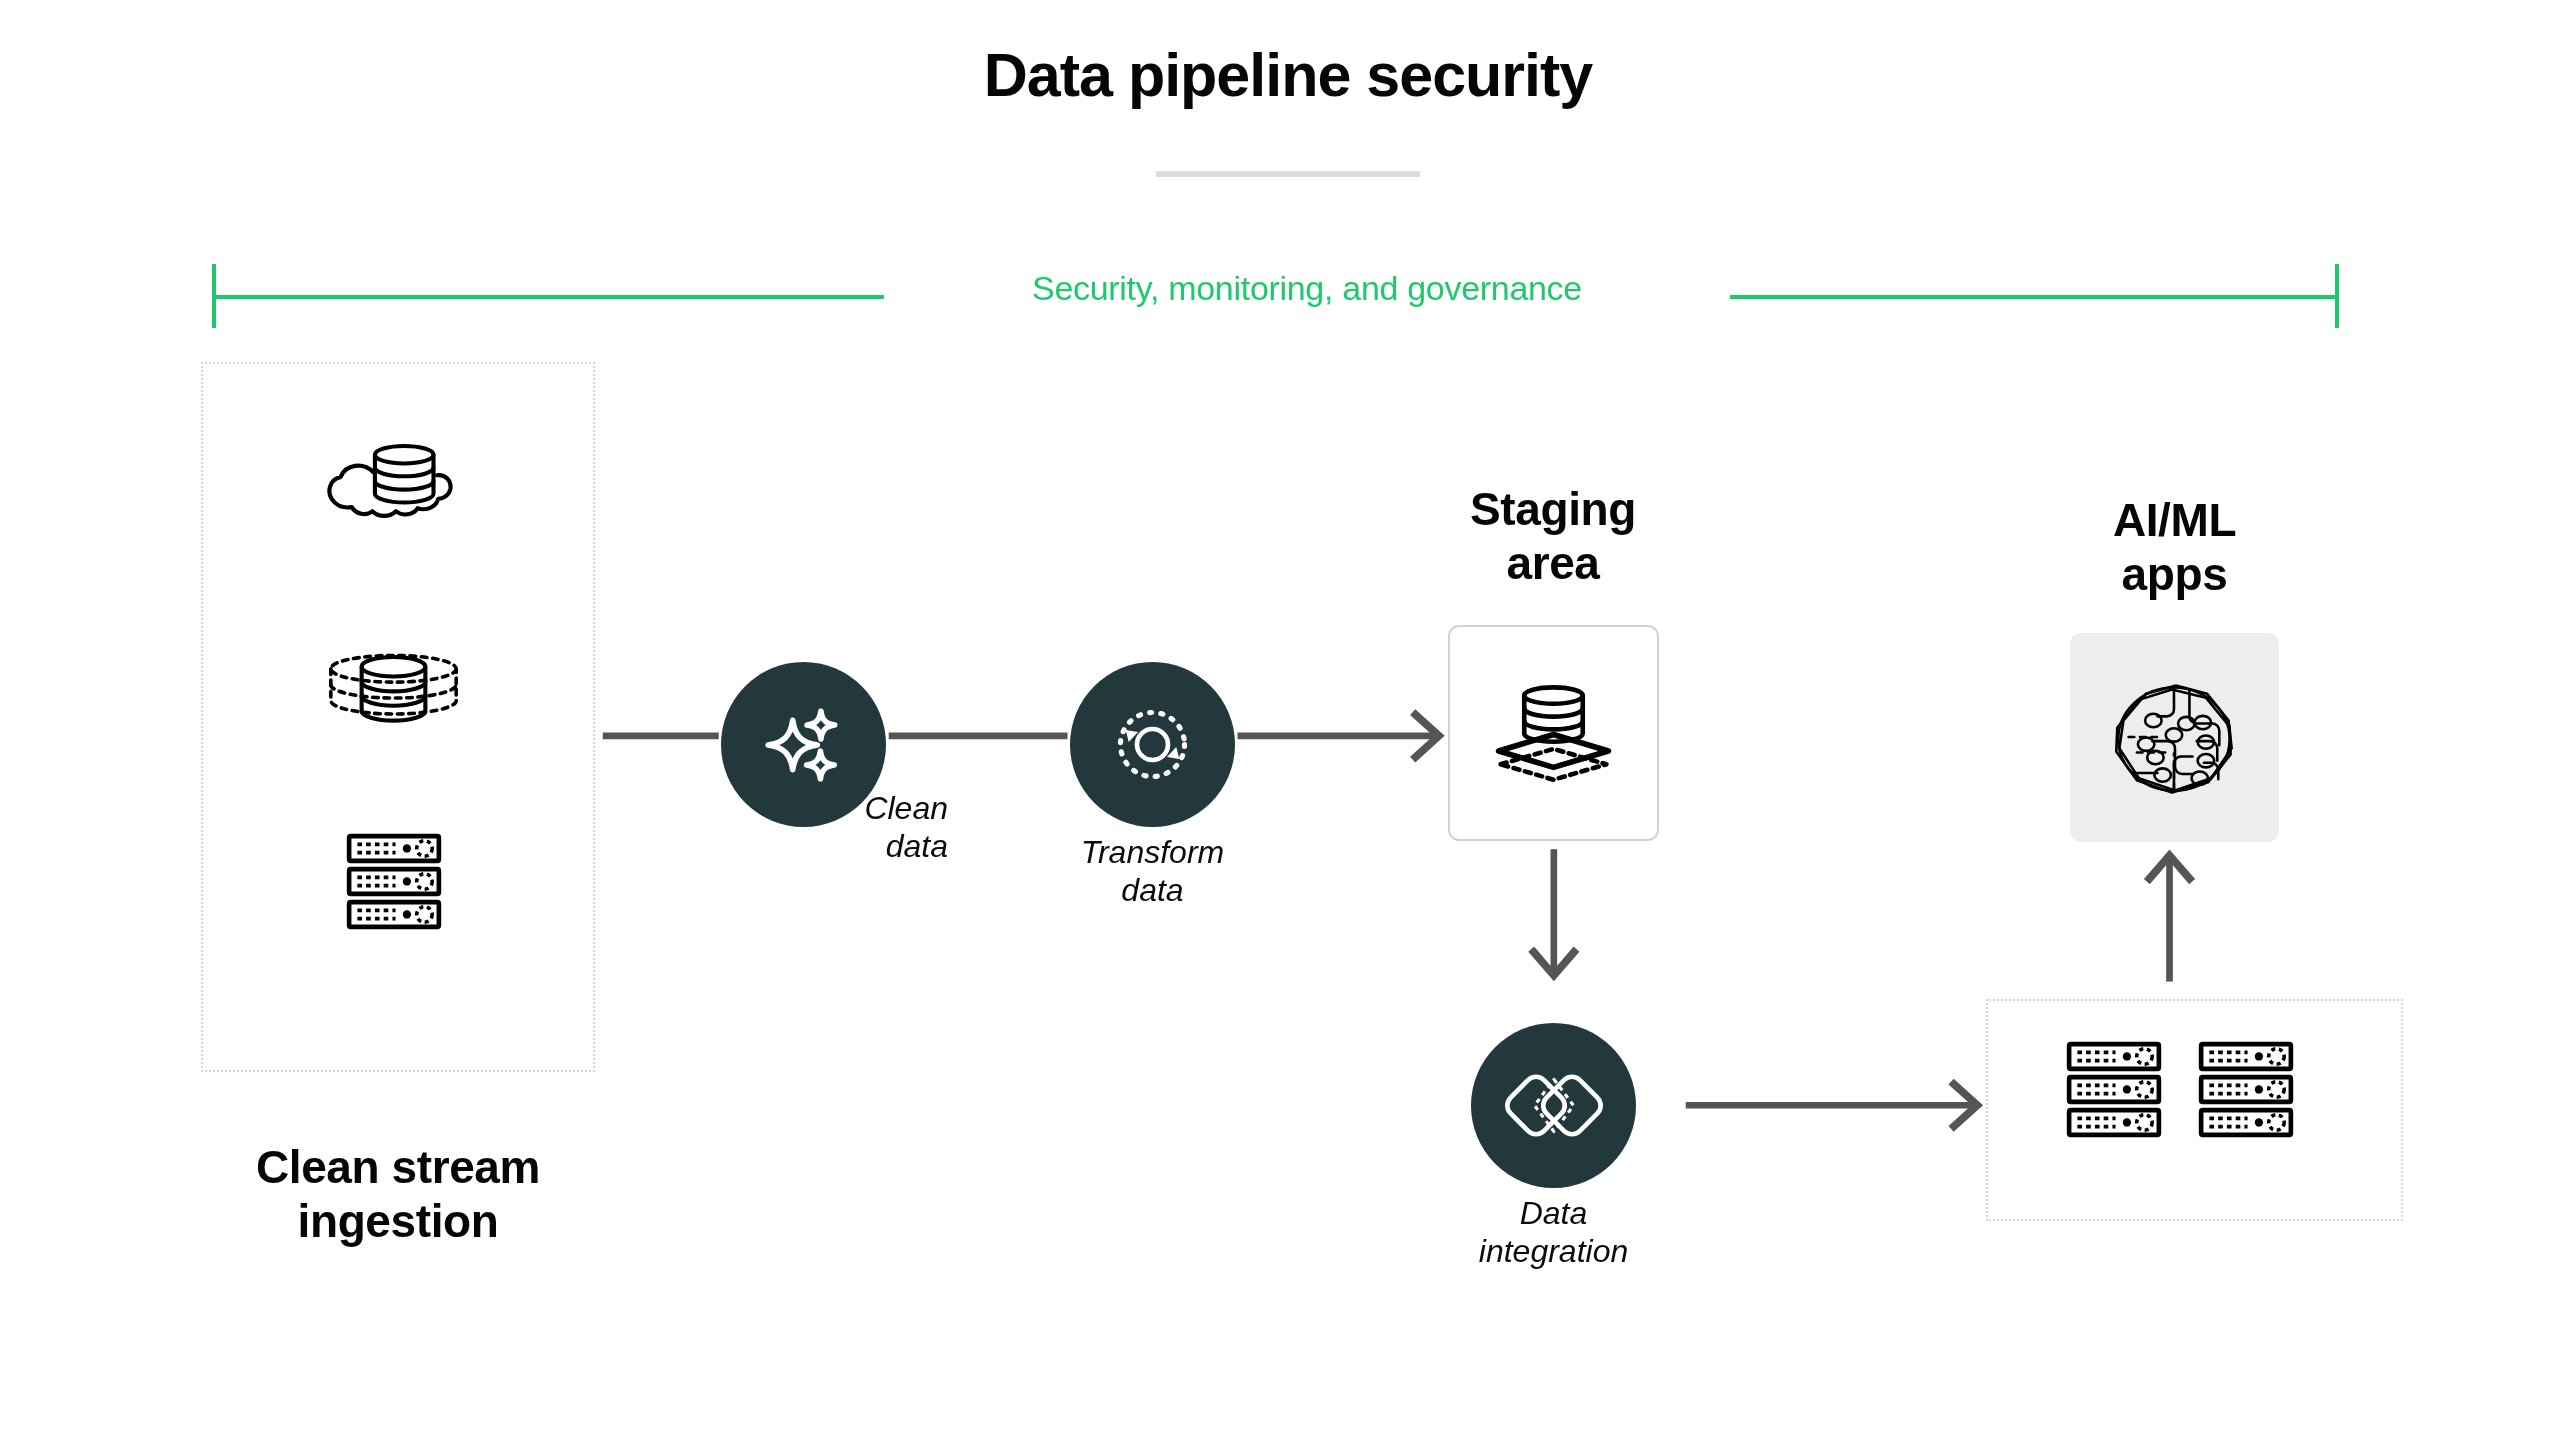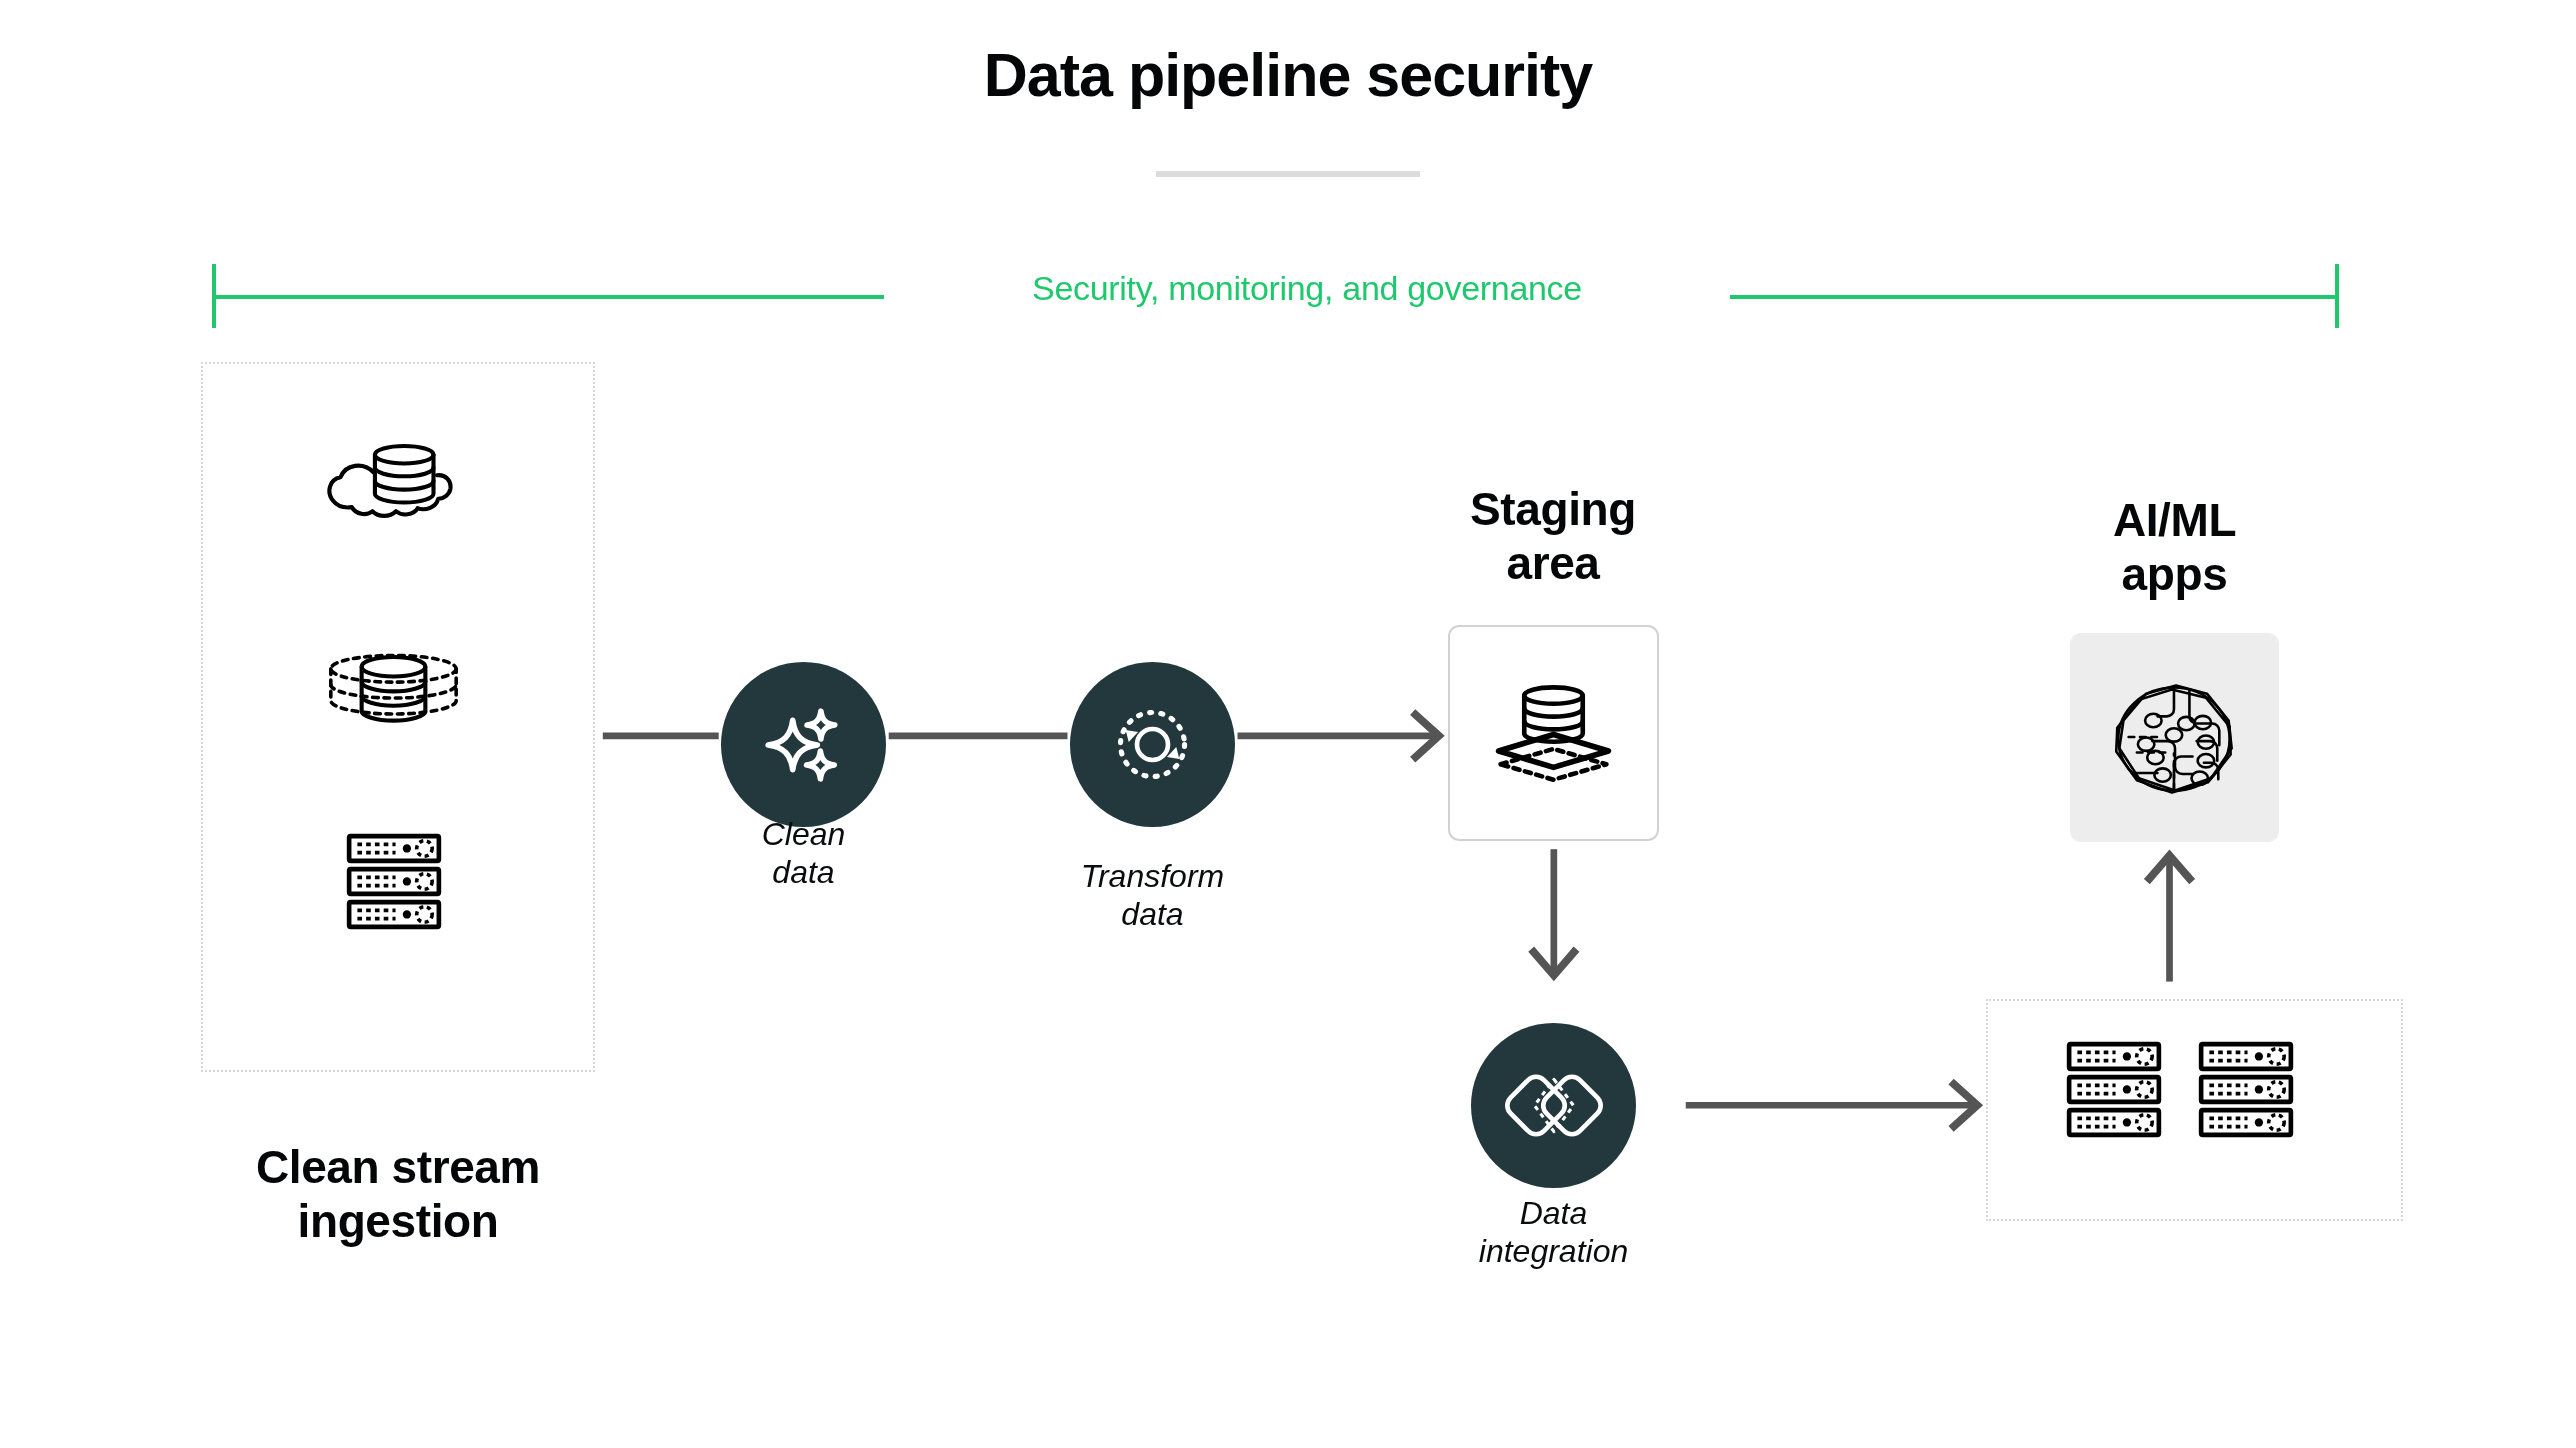--- a/index.html
+++ b/index.html
@@ -72,22 +72,22 @@
   #clean-circle     { left: 721px; top: 662px; width: 165px; height: 165px; }
   #transform-circle { left: 1070px; top: 662px; width: 165px; height: 165px; }
   #integration-circle { left: 1471px; top: 1023px; width: 165px; height: 165px; }
 
   
   .node-label {
     position: absolute; text-align: center;
     font-style: italic; font-weight: 400;
     font-size: 32px; line-height: 1.18; color: #0a0c0e;
   }
-  #clean-label       { left: 659px; top: 816px; width: 289px; }
-  #transform-label   { left: 1008px; top: 834px; width: 289px; margin-top: 24px; }
+  #clean-label       { left: 659px; top: 790px; width: 289px; text-align: right; }
+  #transform-label   { left: 1008px; top: 834px; width: 289px; }
   #integration-label { left: 1399px; top: 1195px; width: 309px; }
 
   .heading-label {
     position: absolute; text-align: center;
     font-weight: 700; font-size: 46px; line-height: 1.17; color: #050608;
     letter-spacing: -0.4px;
   }
   #ingest-label  { left: 201px;  top: 1141px; width: 394px; }
   #staging-label { left: 1437px; top: 483px;  width: 232px; }
   #aiml-label    { left: 2056px; top: 494px;  width: 237px; }

